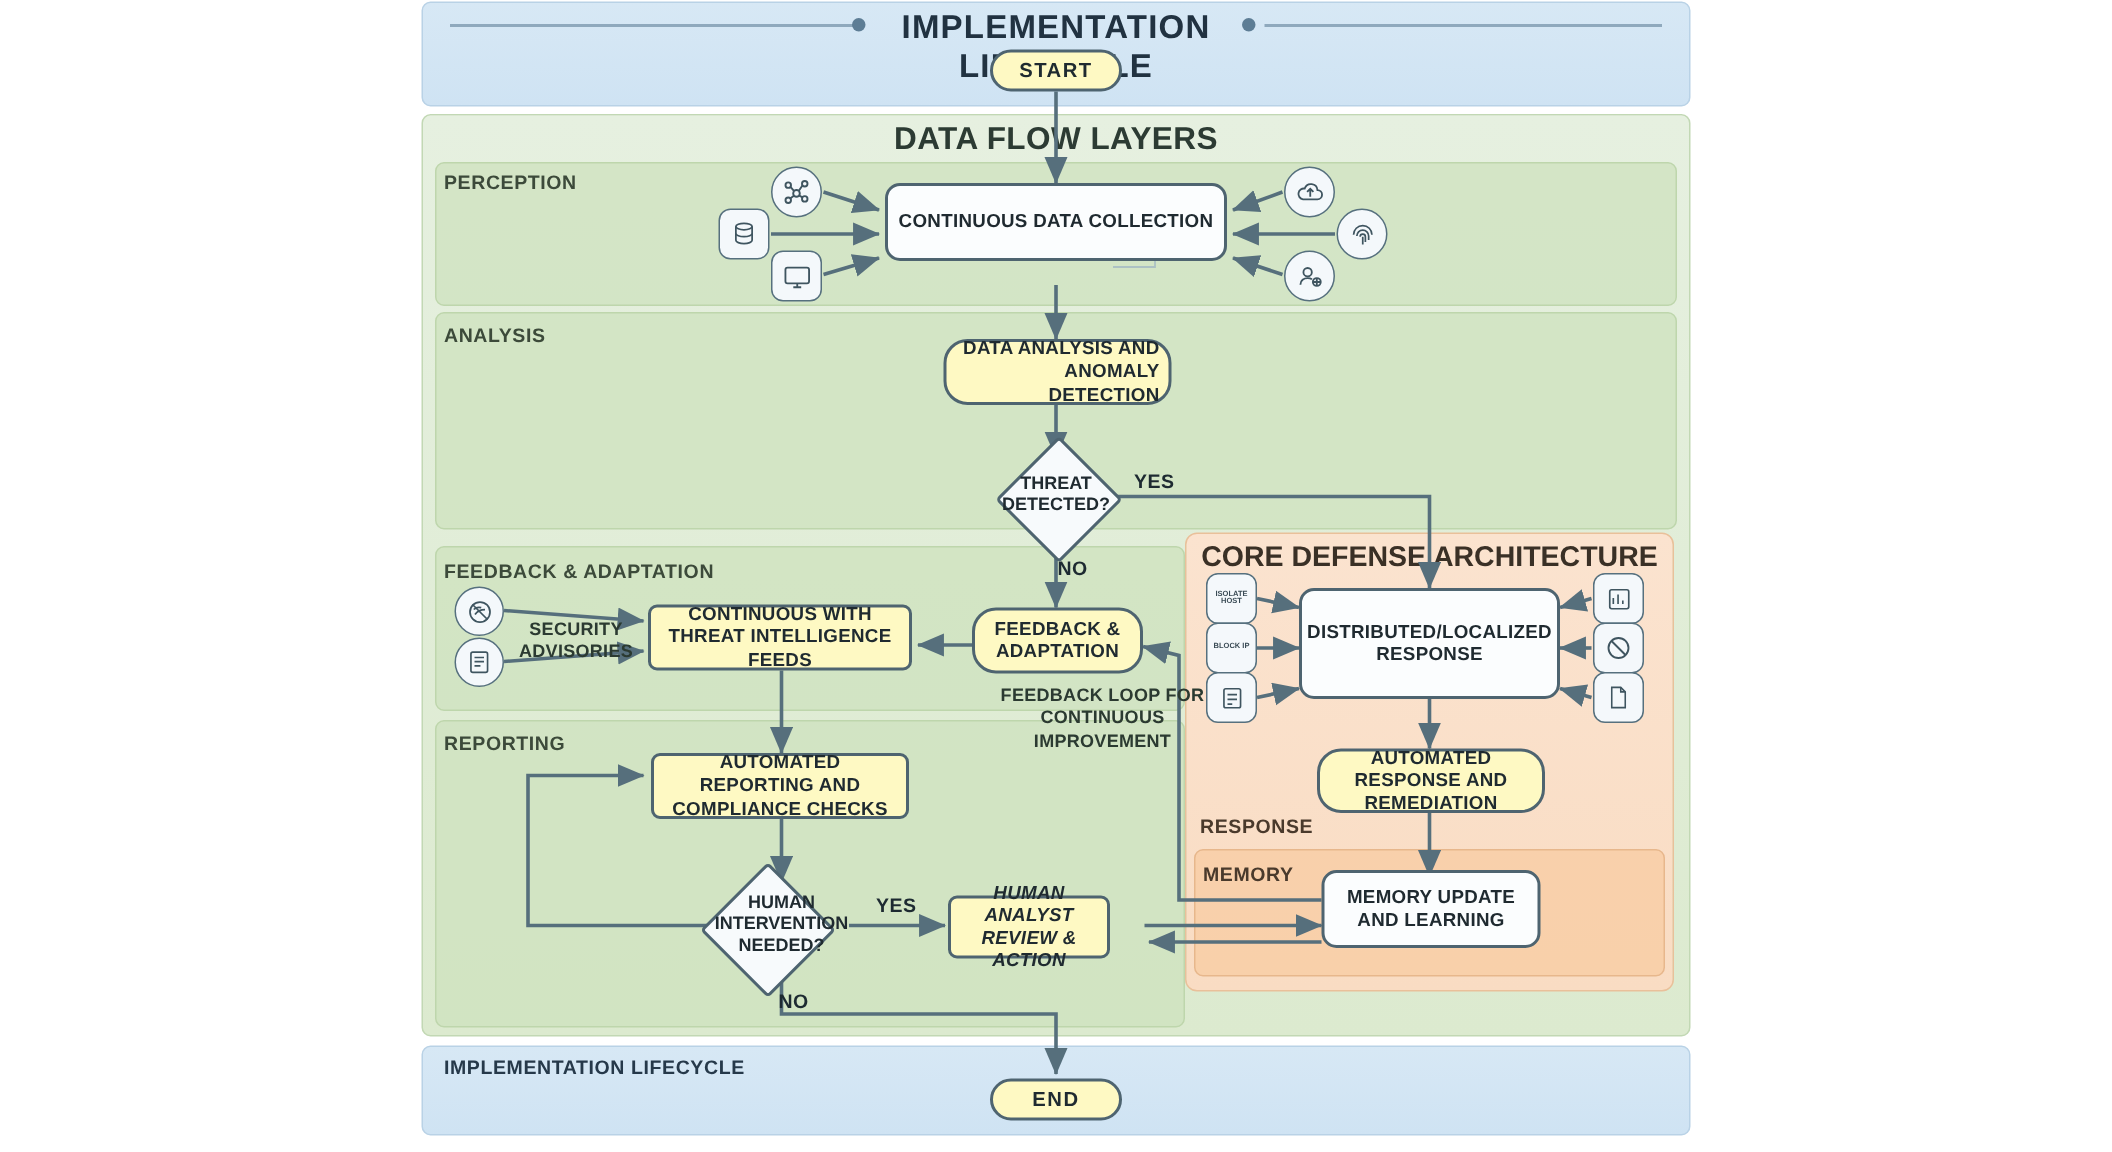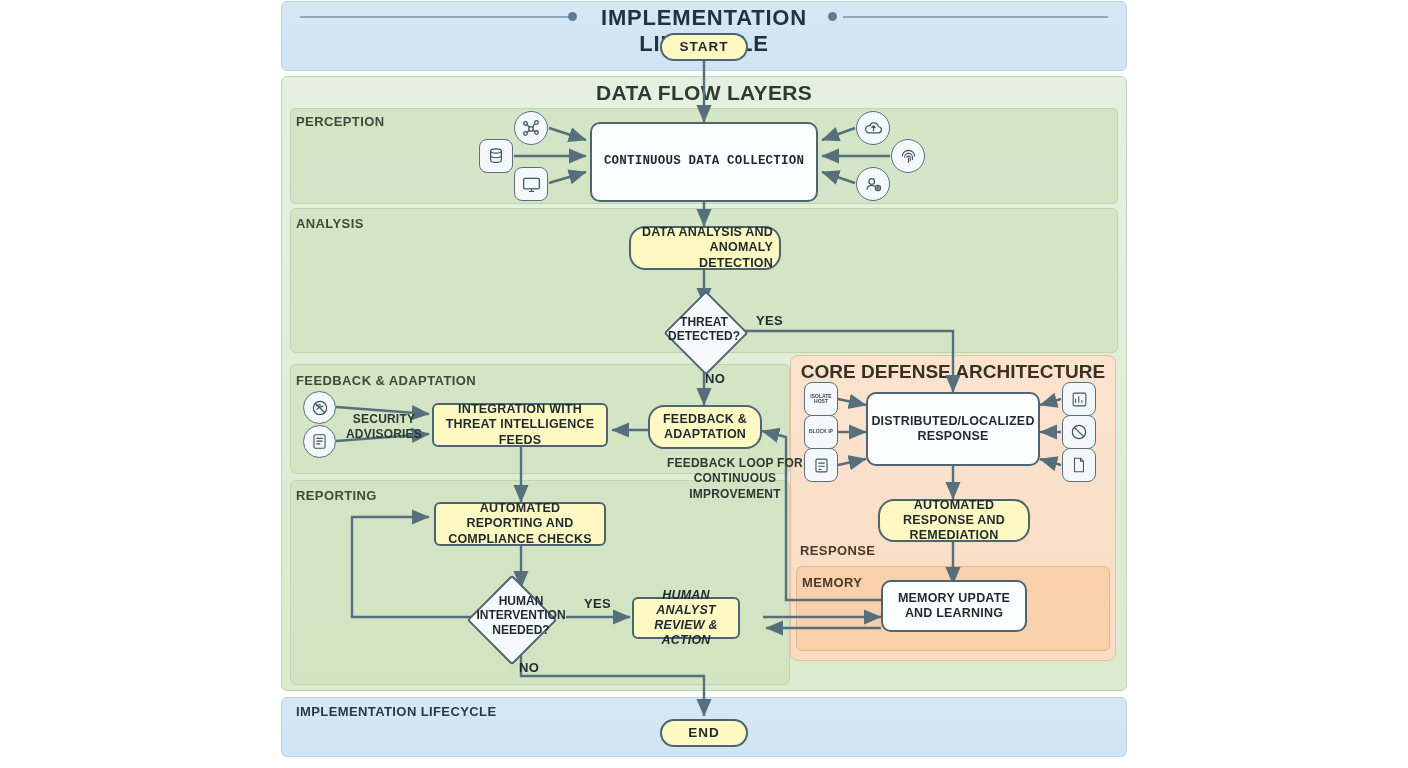--- a/index.html
+++ b/index.html
@@ -327,34 +327,34 @@
   </div>
   <div class="abs chip round" style="left:856px; top:167px; width:34px; height:34px;">
     <svg width="21" height="21" viewBox="0 0 24 24" fill="none" stroke="#3f5560" stroke-width="1.4">
       <circle cx="10" cy="8.5" r="3.2"></circle>
       <path d="M4.5,18 c0,-3.2 2.6,-5 5.5,-5 c1.3,0 2.4,0.3 3.3,0.9"></path>
       <circle cx="17" cy="16" r="3"></circle>
       <path d="M17,13 v6 M14,16 h6"></path>
     </svg>
   </div>
 
-  <div class="abs node big" style="left:590px; top:122px; width:228px; height:80px;font-family:Liberation Mono, monospace;">CONTINUOUS DATA COLLECTION</div>
+  <div class="abs node big" style="left:590px; top:122px; width:228px; height:52px;">CONTINUOUS DATA COLLECTION</div>
 
   <div class="abs node pill" style="left:629px; top:226px; width:152px; height:44px;text-align:right;">DATA ANALYSIS AND ANOMALY DETECTION</div>
 
   <div class="abs" style="left:650px; top:303px; width:108px; height:56px;">
     <div class="diamond" style="left:26px; top:0px; width:56px; height:56px;"></div>
     <div class="diamond-text" style="top:12px;">THREAT DETECTED?</div>
   </div>
   <div class="abs edge-label" style="left:756px; top:313px;">YES</div>
   <div class="abs edge-label" style="left:705px; top:371px;">NO</div>
 
   <div class="abs node pill" style="left:648px; top:405px; width:114px; height:44px;">FEEDBACK &amp; ADAPTATION</div>
 
-  <div class="abs node" style="left:432px; top:403px; width:176px; height:44px;">INTEGRATION WITH THREAT INTELLIGENCE FEEDS</div>
+  <div class="abs node" style="left:432px; top:403px; width:176px; height:44px;">CONTINUOUS WITH THREAT INTELLIGENCE FEEDS</div>
 
   <div class="abs chip round" style="left:303px; top:391px; width:33px; height:33px;">
     <svg width="20" height="20" viewBox="0 0 24 24" fill="none" stroke="#3f5560" stroke-width="1.4">
       <circle cx="12" cy="12" r="8"></circle>
       <path d="M8,14 c2,-3 5,-4 8,-4 M7,10 c1.5,-1.5 4,-2 6,-1.5"></path>
       <path d="M6,6 L18,18"></path>
     </svg>
   </div>
   <div class="abs chip round" style="left:303px; top:425px; width:33px; height:33px;">
     <svg width="19" height="19" viewBox="0 0 24 24" fill="none" stroke="#3f5560" stroke-width="1.4">

